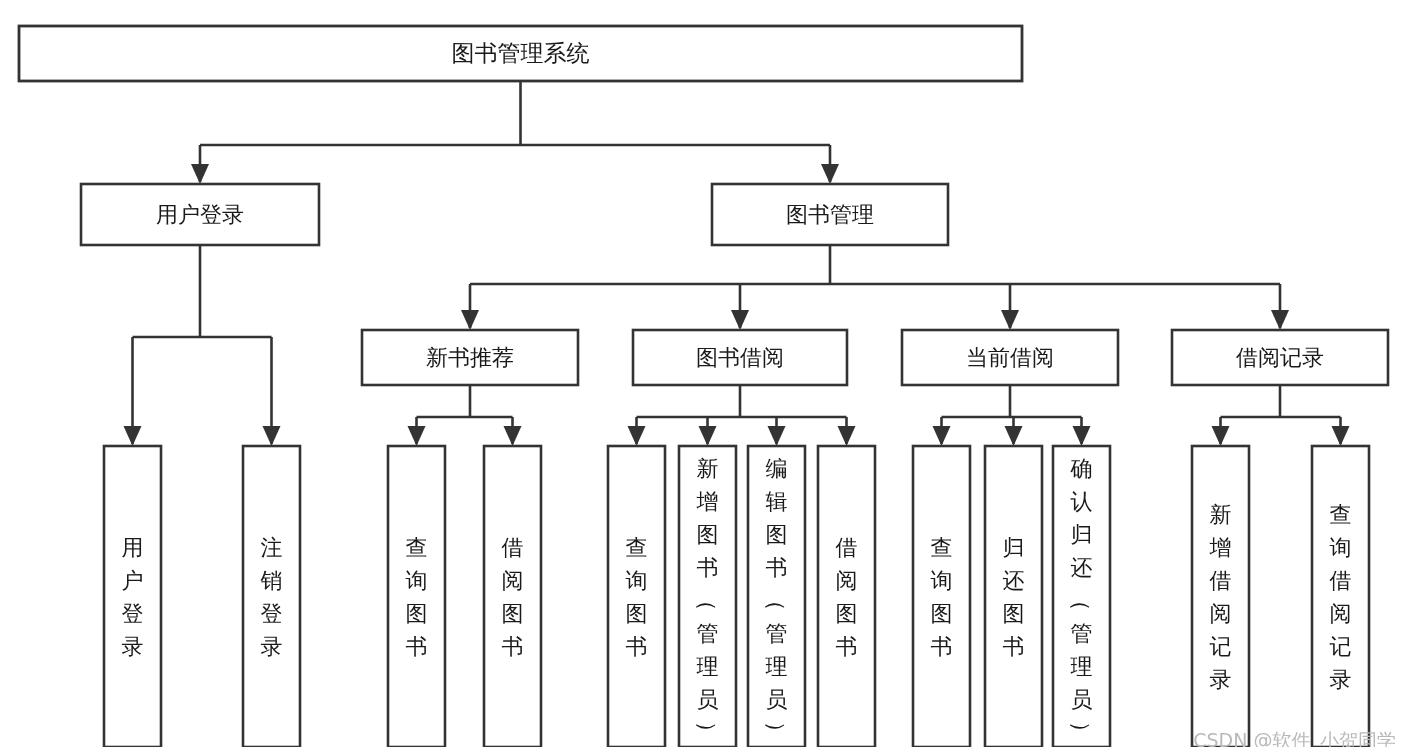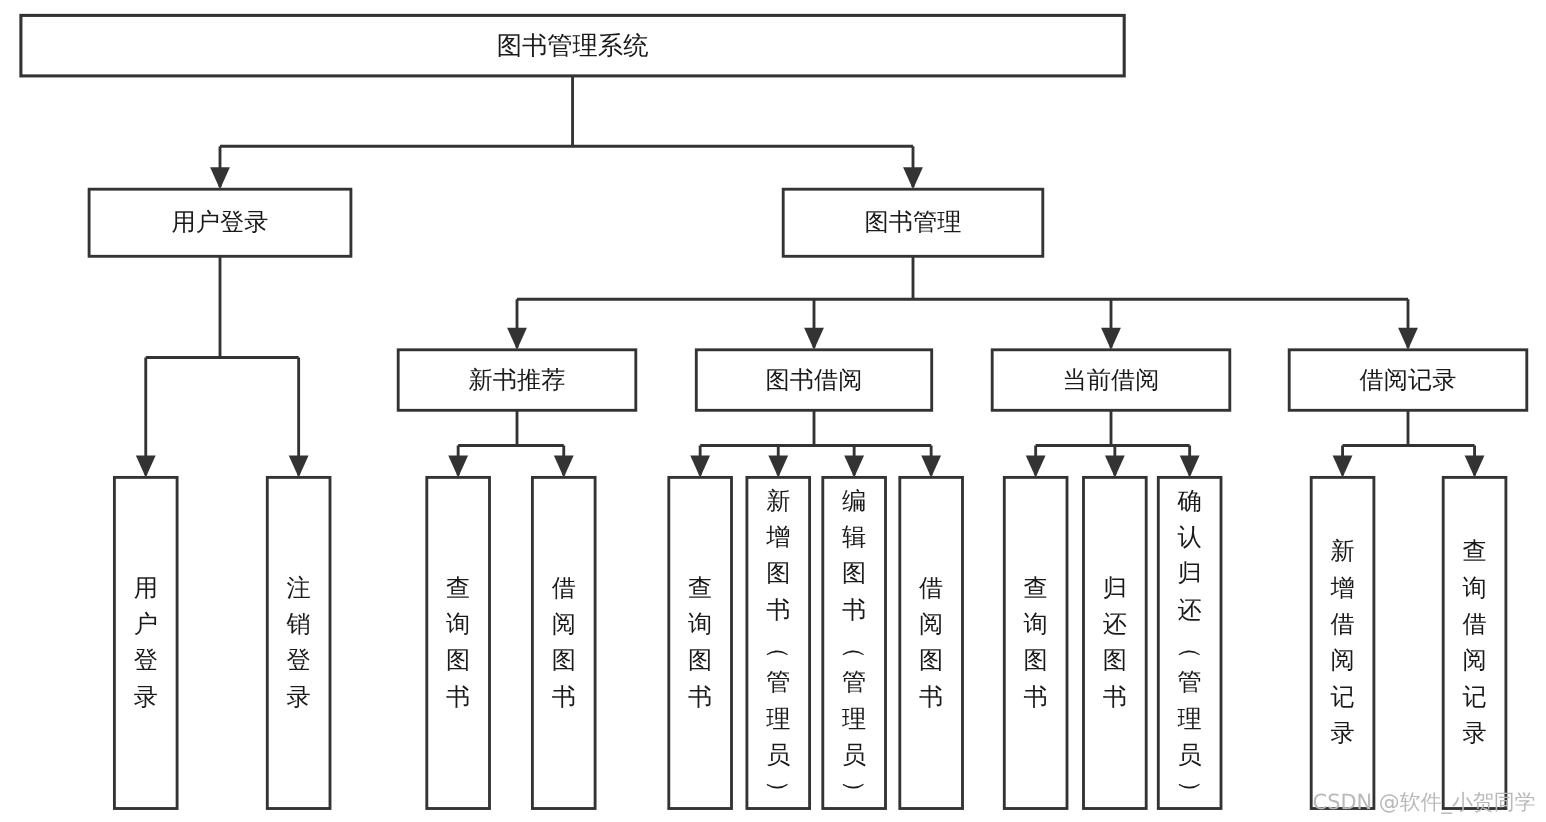--- a/index.html
+++ b/index.html
@@ -11,21 +11,21 @@
   body {
     width: 1405px;
     height: 747px;
     overflow: hidden;
     font-family: "DejaVu Sans", "Liberation Sans", sans-serif;
     position: relative;
   }
   #diagram-root {
     position: absolute;
     left: 0;
-    top: 0;
+    top: 12px;
     width: 1405px;
     height: 601px;
   }
   svg.diagram-canvas {
     display: block;
     width: 1405px;
     height: 747px;
     background: #ffffff;
   }
   .node-box {

